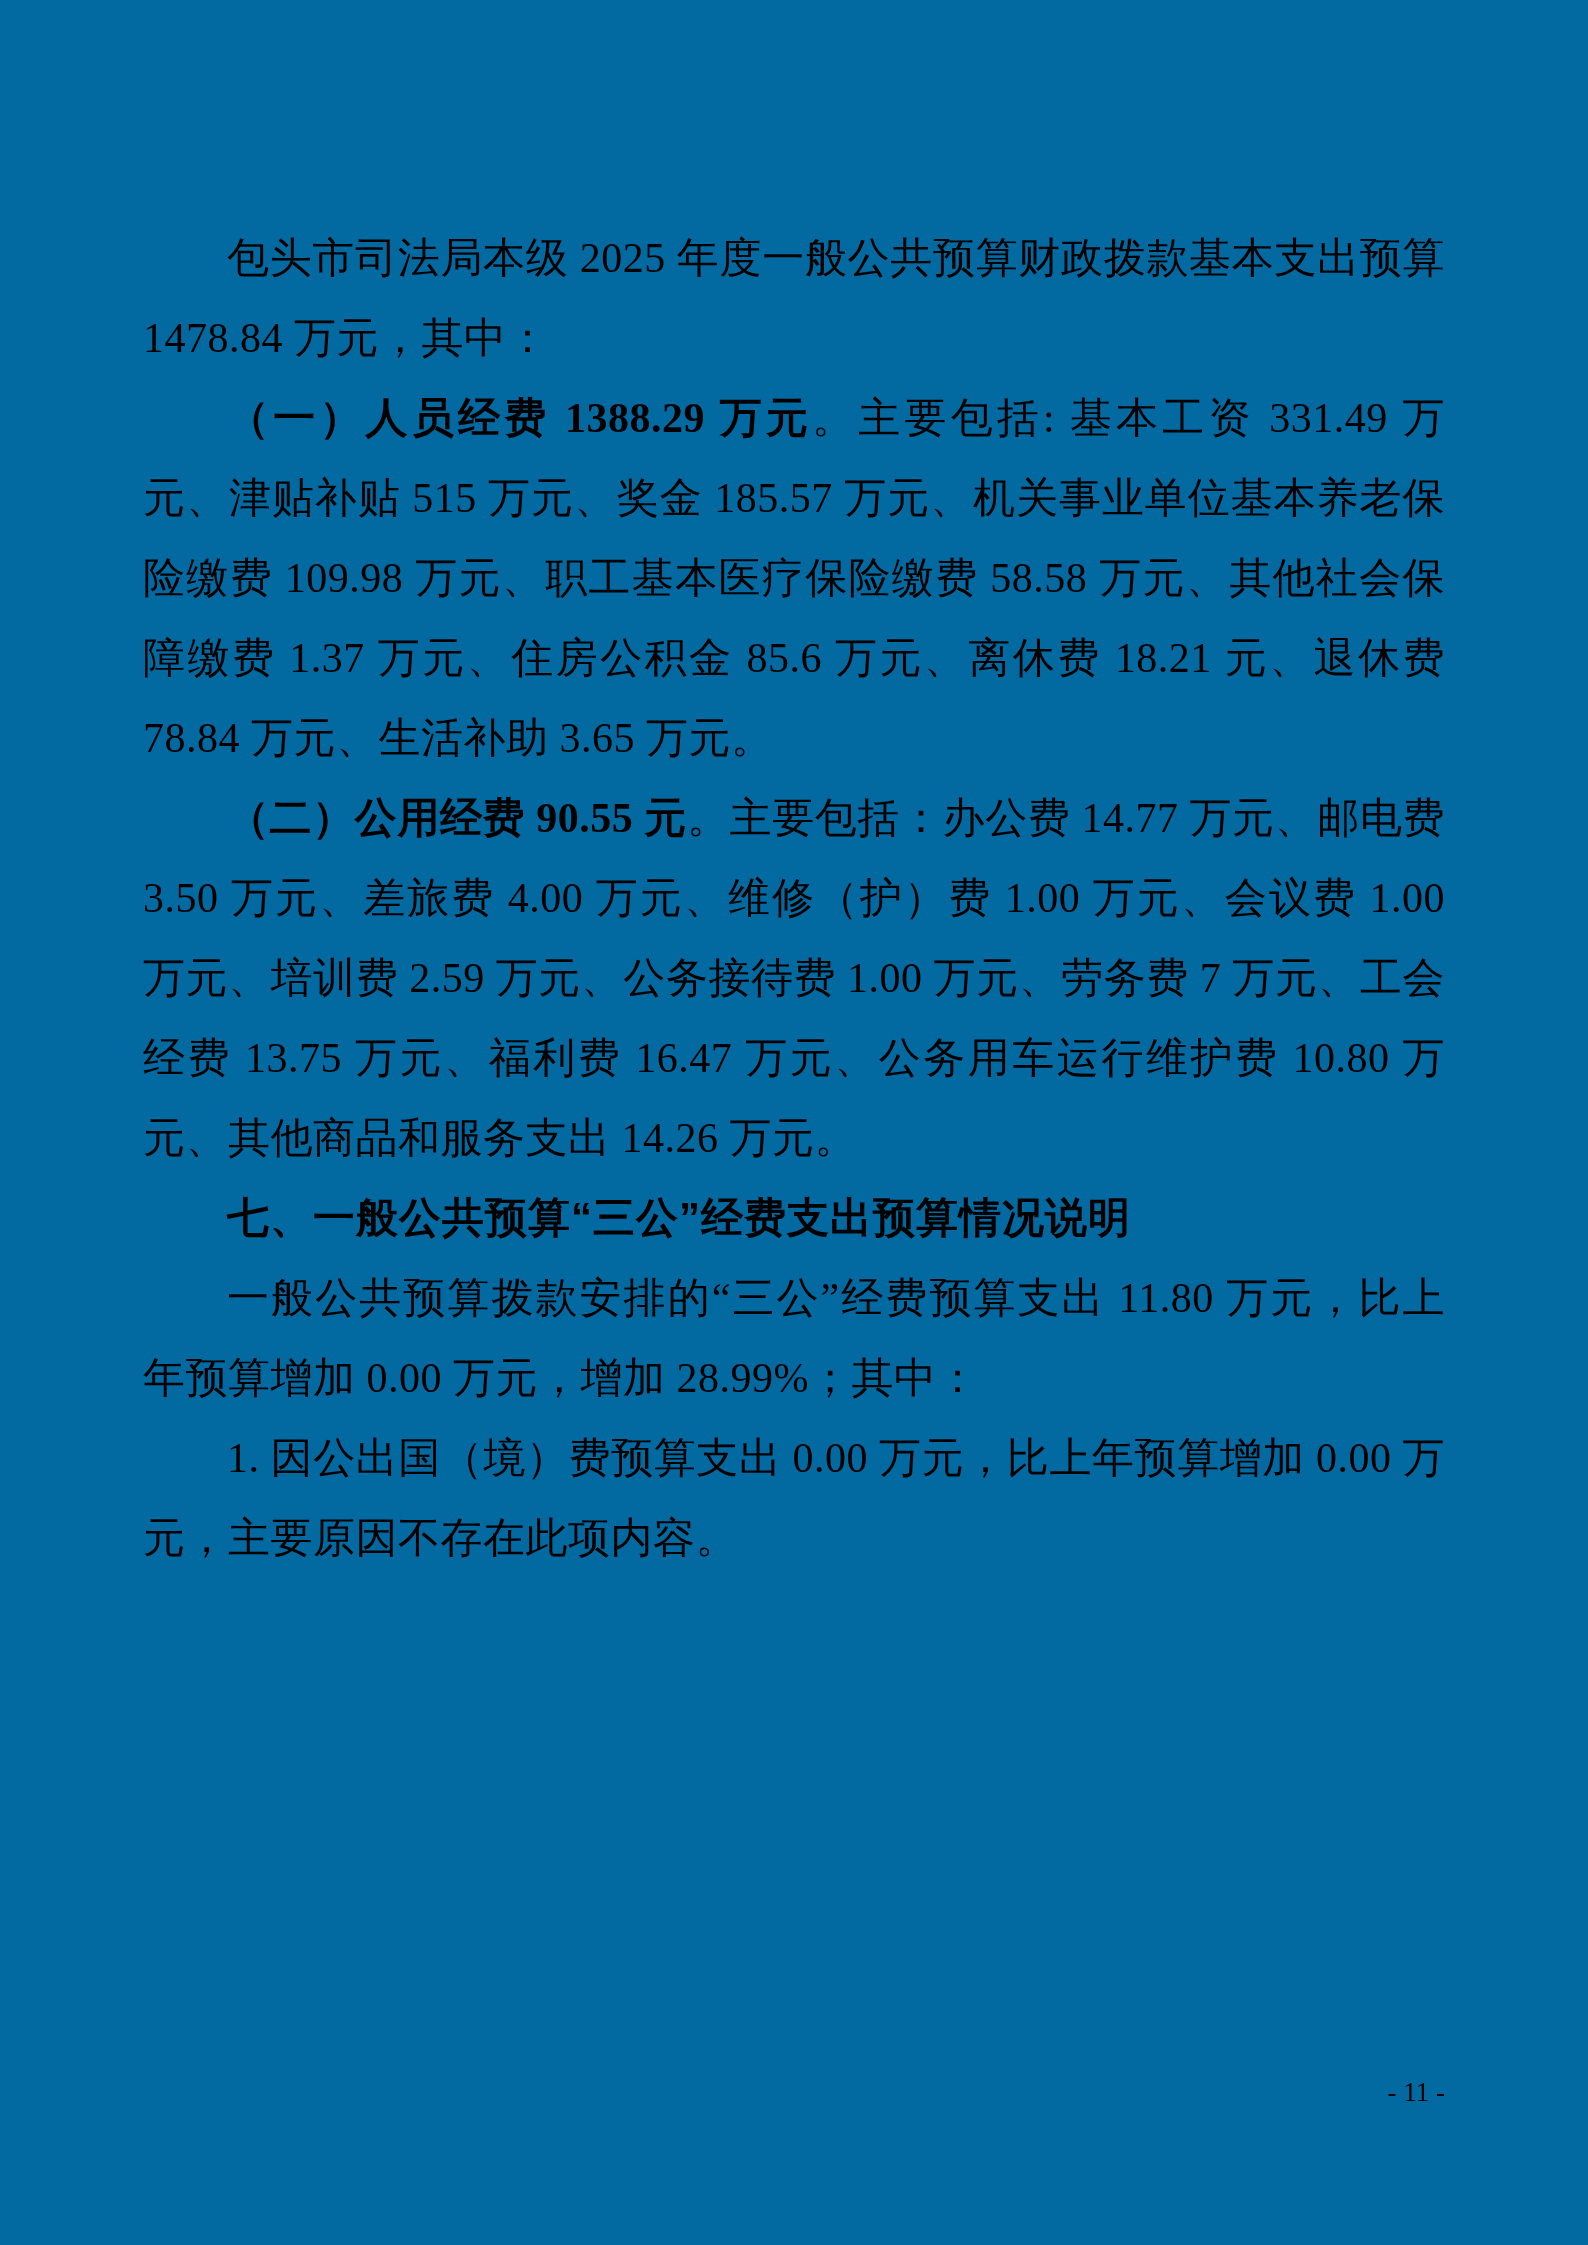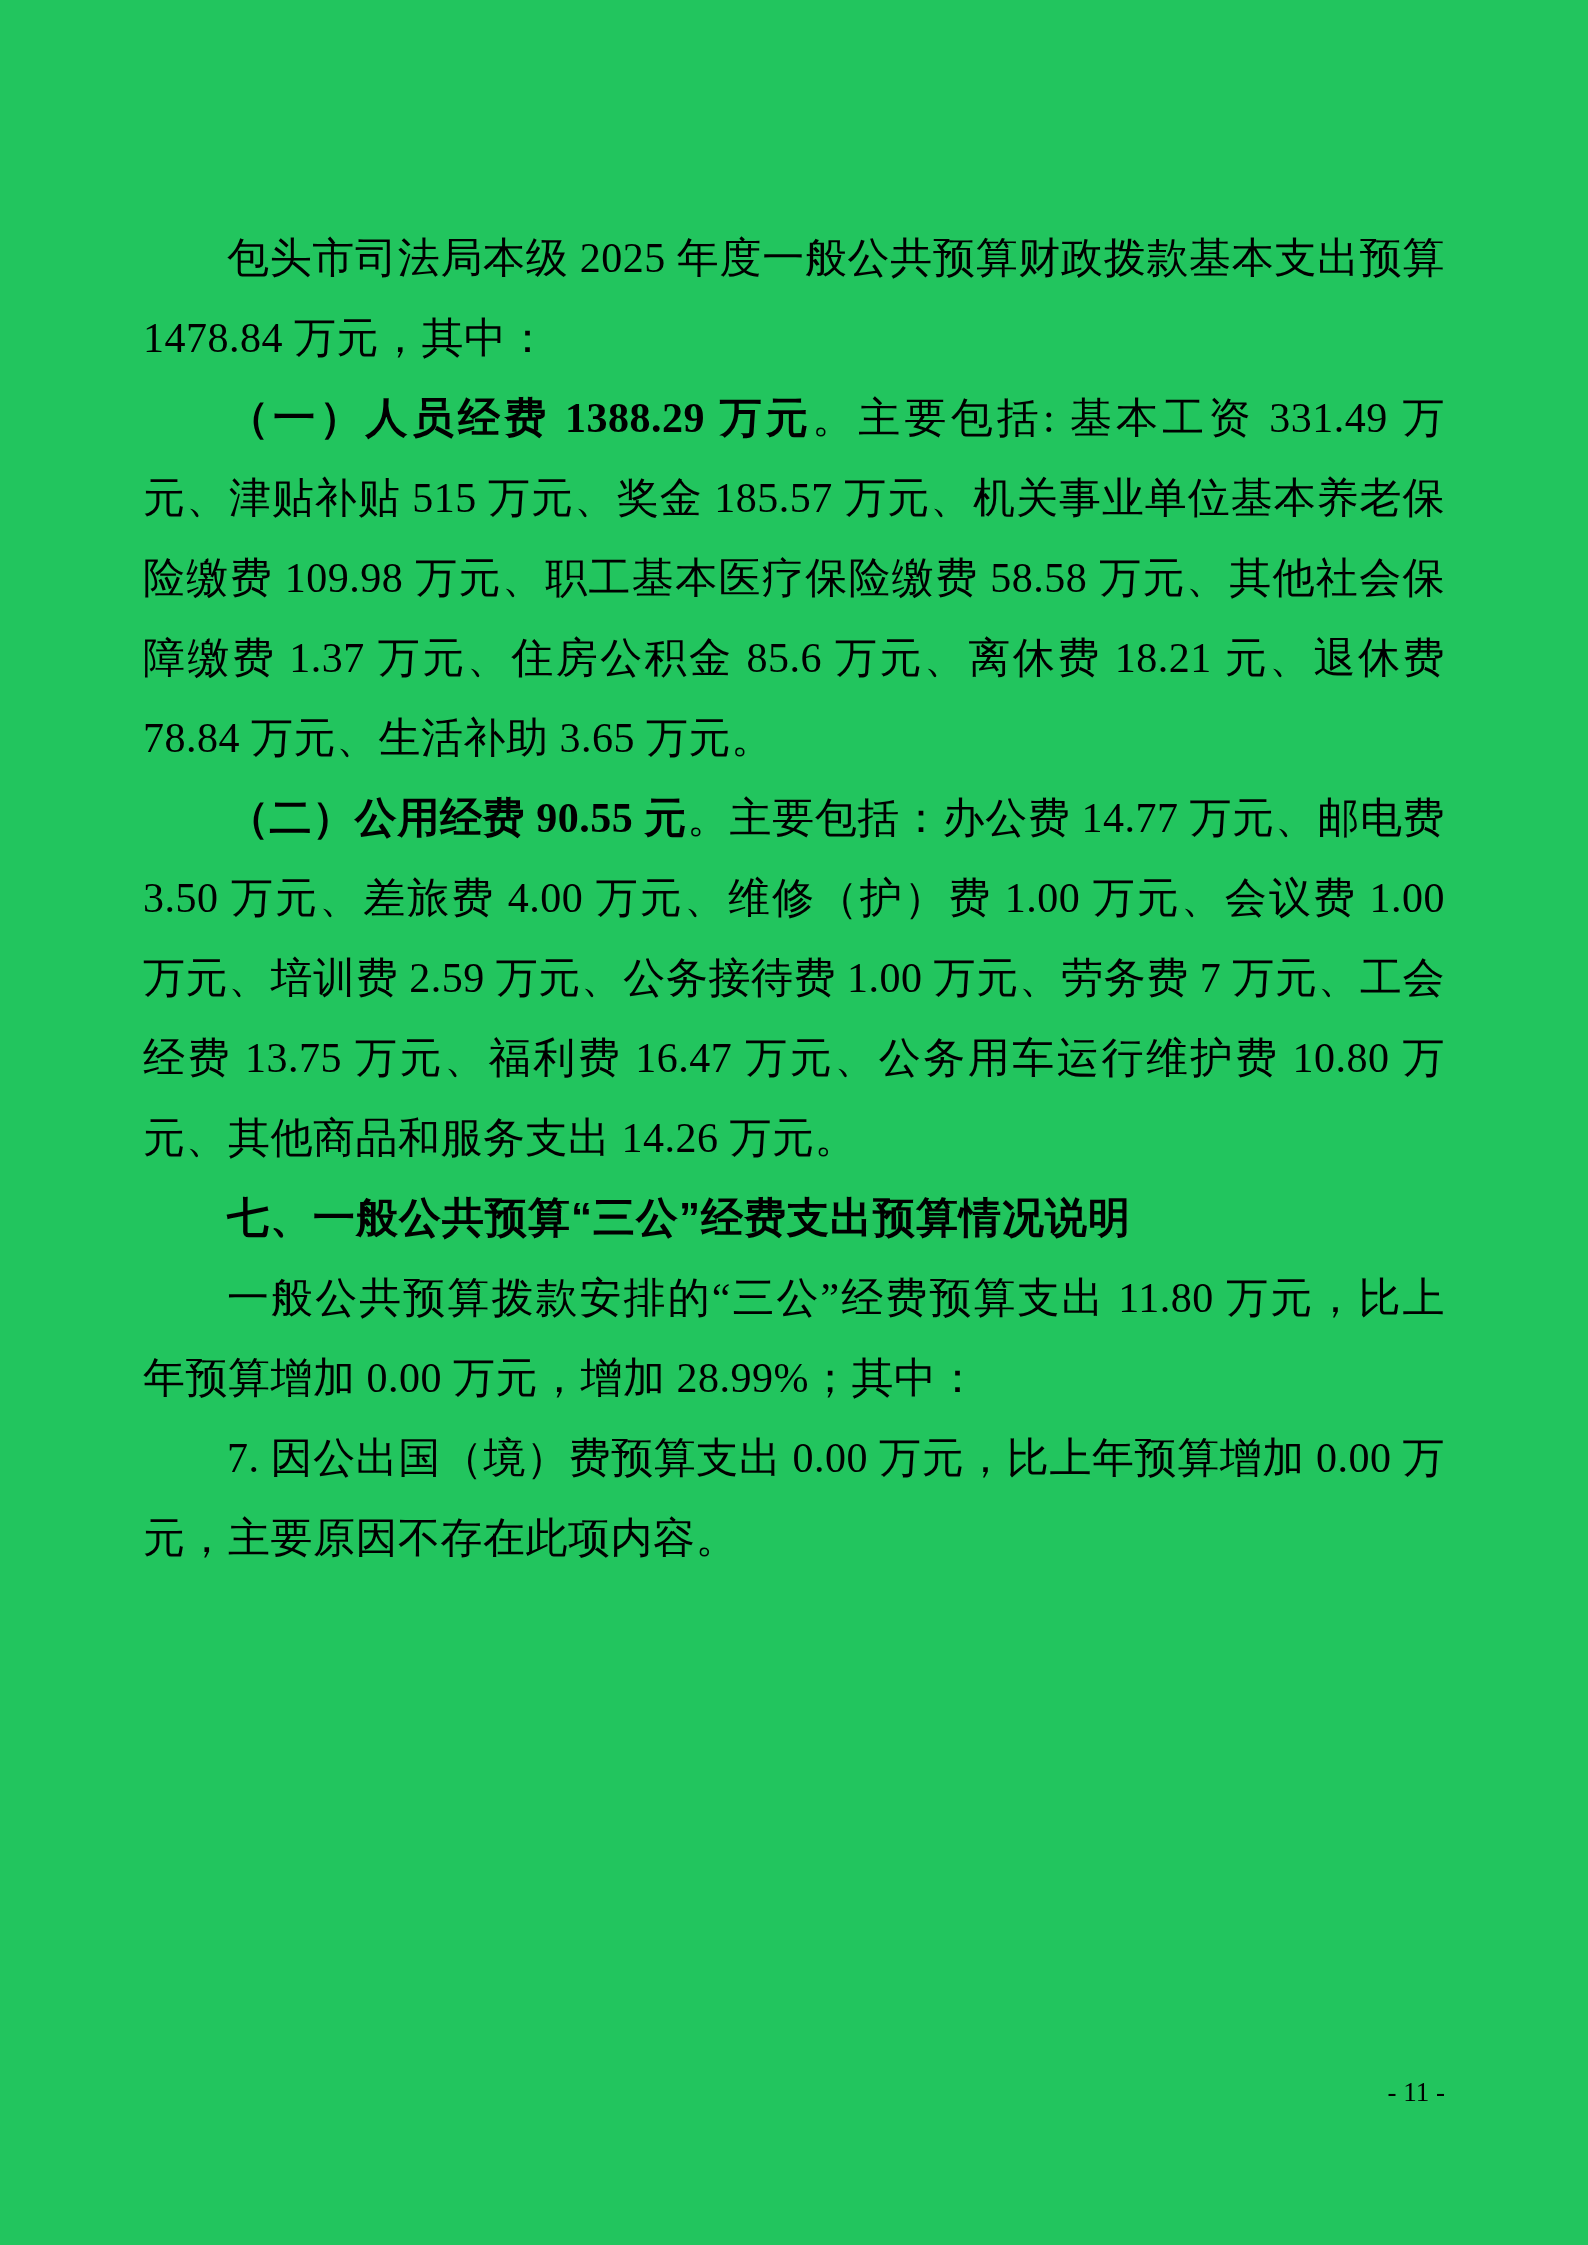--- a/index.html
+++ b/index.html
@@ -4,21 +4,21 @@
 <style>
   html, body {
     margin: 0;
     padding: 0;
     background: #ffffff;
   }
   .page {
     position: relative;
     width: 1588px;
     height: 2245px;
-    background: #22c55e;
+    background: #0369a1;
     color: #000000;
     font-family: "Liberation Serif", serif;
     overflow: hidden;
   }
   .doc {
     position: absolute;
     left: 143px;
     top: 218px;
     width: 1302px;
   }
@@ -53,16 +53,16 @@
 </head>
 <body>
 
 <div class="page">
   <div class="doc">
       <p class="para"><span>包头市司法局本级 2025 年度一般公共预算财政拨款基本支出预算 1478.84 万元，其中：</span></p>
       <p class="para"><span class="bold">（一）人员经费 1388.29 万元</span><span>。主要包括: 基本工资 331.49 万元、津贴补贴 515 万元、奖金 185.57 万元、机关事业单位基本养老保险缴费 109.98 万元、职工基本医疗保险缴费 58.58 万元、其他社会保障缴费 1.37 万元、住房公积金 85.6 万元、离休费 18.21 元、退休费 78.84 万元、生活补助 3.65 万元。</span></p>
       <p class="para"><span class="bold">（二）公用经费 90.55 元</span><span>。主要包括：办公费 14.77 万元、邮电费 3.50 万元、差旅费 4.00 万元、维修（护）费 1.00 万元、会议费 1.00 万元、培训费 2.59 万元、公务接待费 1.00 万元、劳务费 7 万元、工会经费 13.75 万元、福利费 16.47 万元、公务用车运行维护费 10.80 万元、其他商品和服务支出 14.26 万元。</span></p>
       <p class="para heading"><span class="bold">七、一般公共预算“三公”经费支出预算情况说明</span></p>
       <p class="para"><span>一般公共预算拨款安排的“三公”经费预算支出 11.80 万元，比上年预算增加 0.00 万元，增加 28.99%；其中：</span></p>
-      <p class="para"><span>7. 因公出国（境）费预算支出 0.00 万元，比上年预算增加 0.00 万元，主要原因不存在此项内容。</span></p>
+      <p class="para"><span>1. 因公出国（境）费预算支出 0.00 万元，比上年预算增加 0.00 万元，主要原因不存在此项内容。</span></p>
     </div>
   <div class="footer">- 11 -</div>
 </div>
 
 </body></html>

